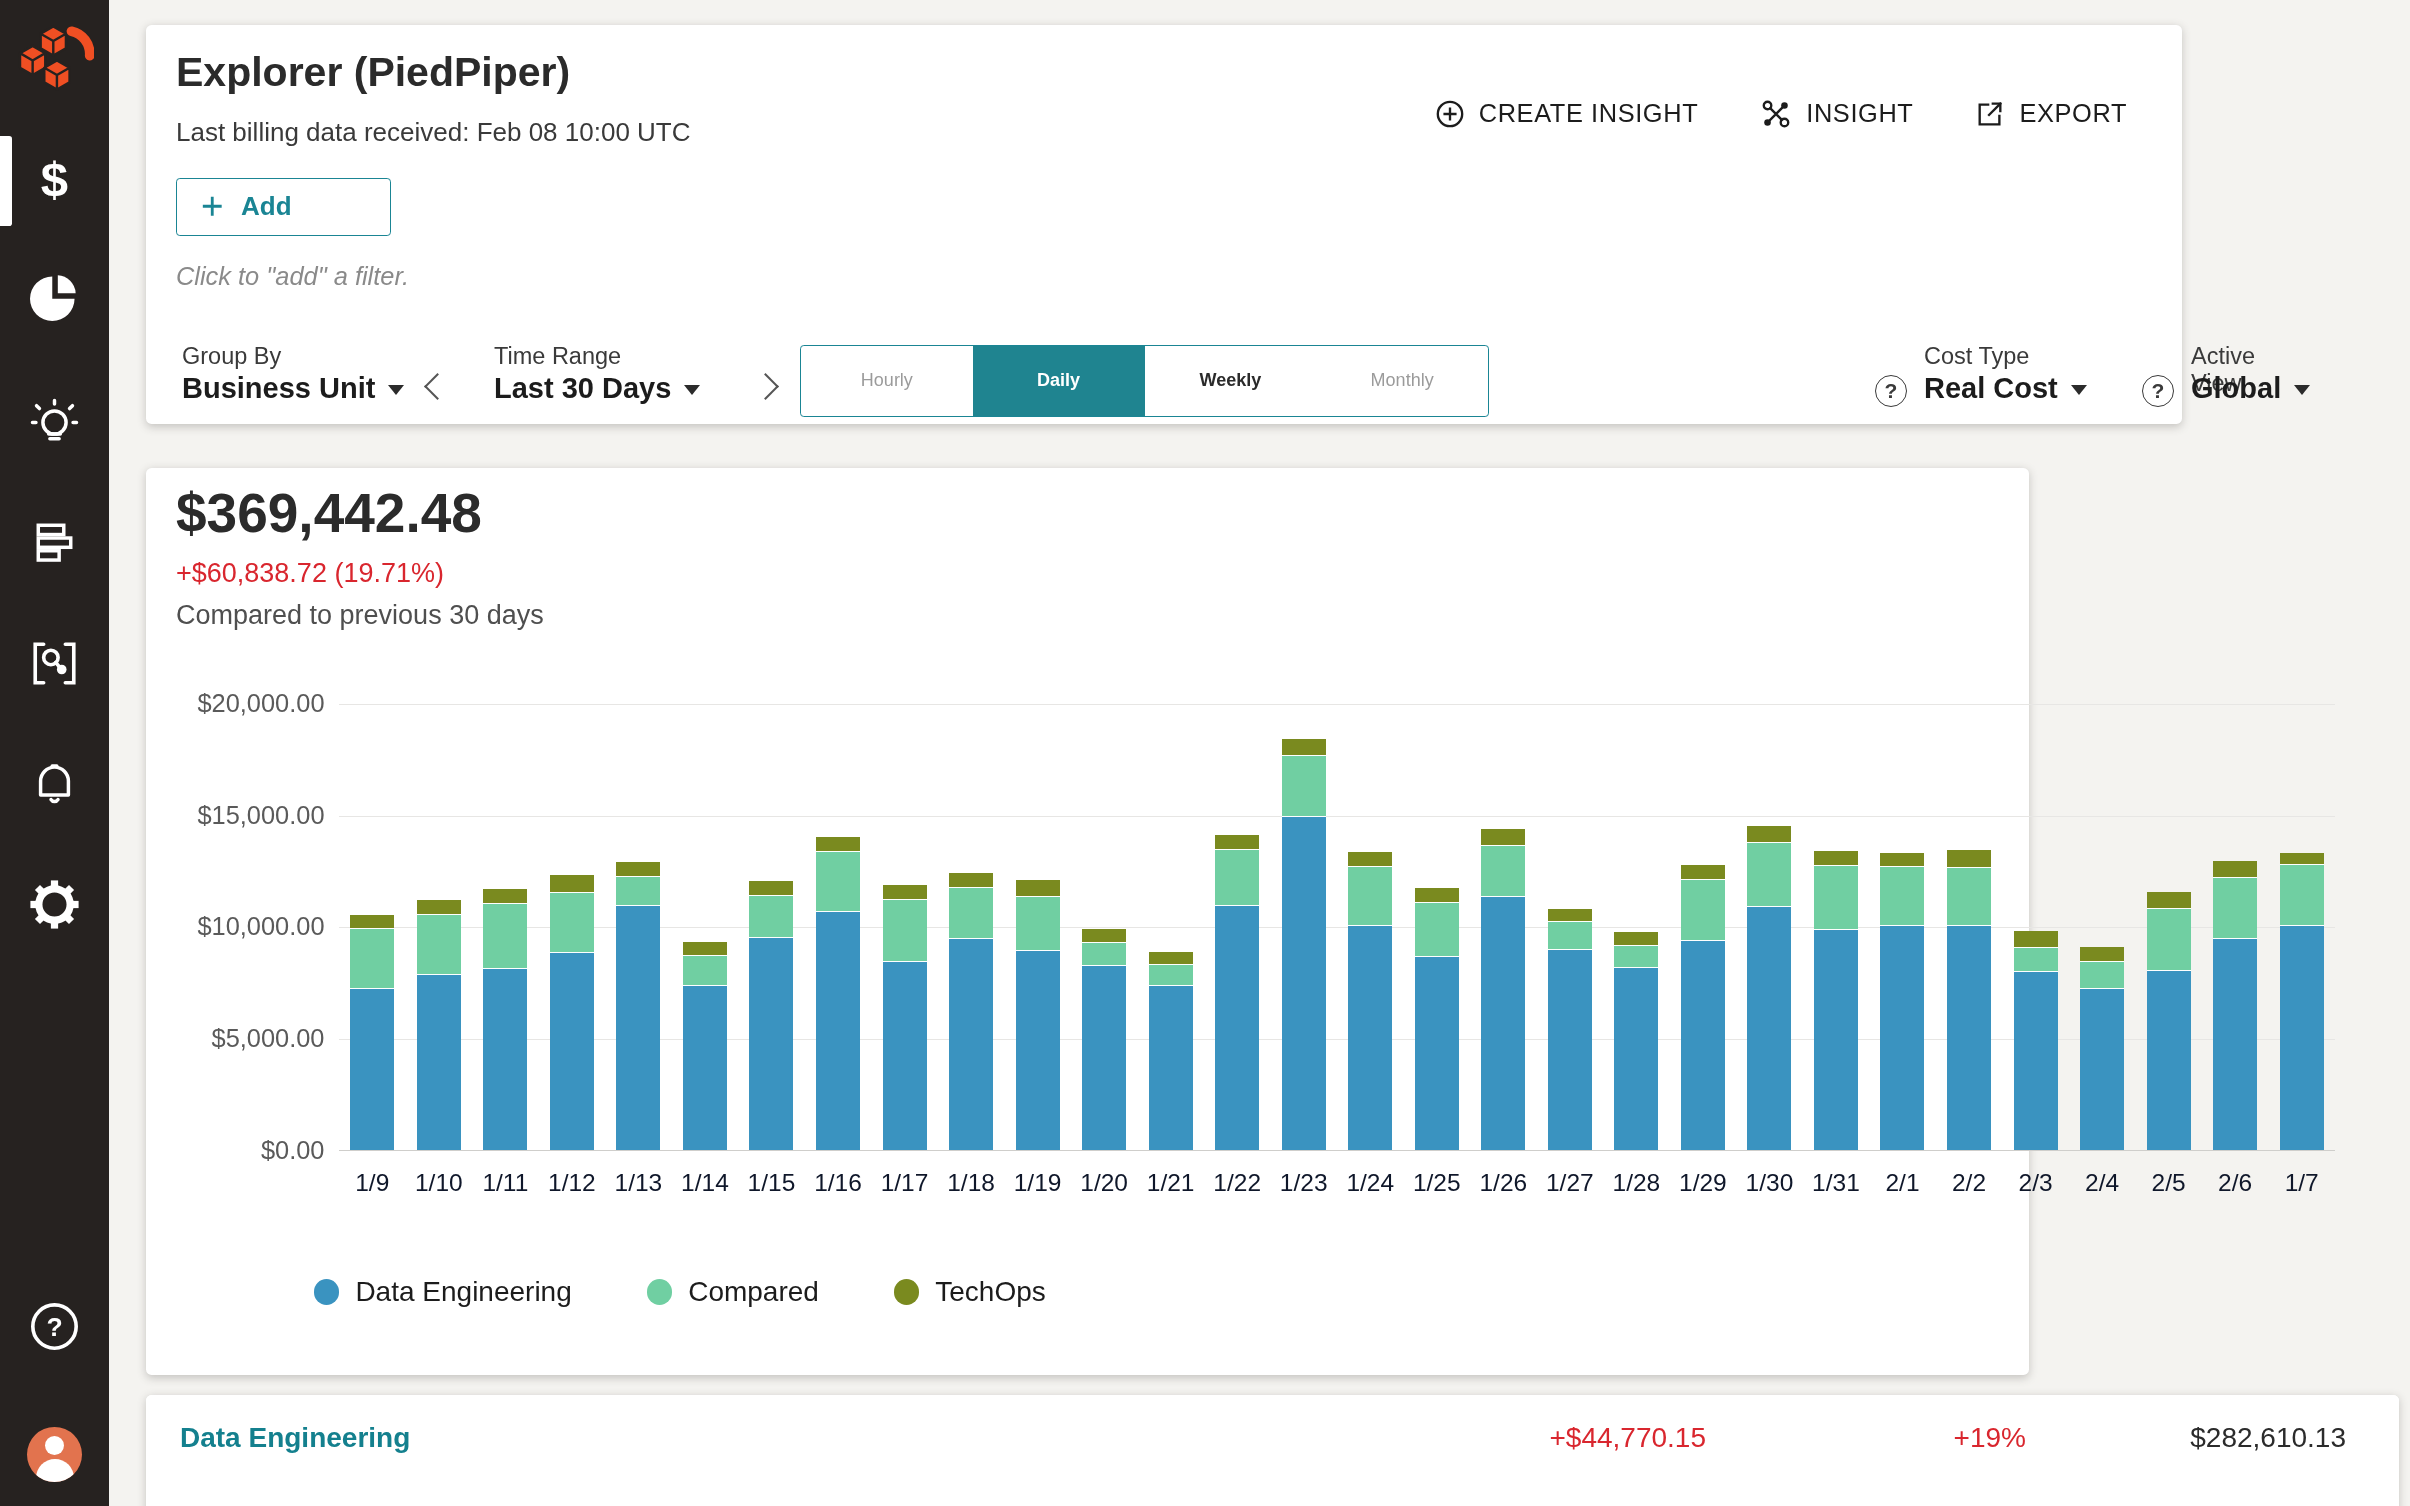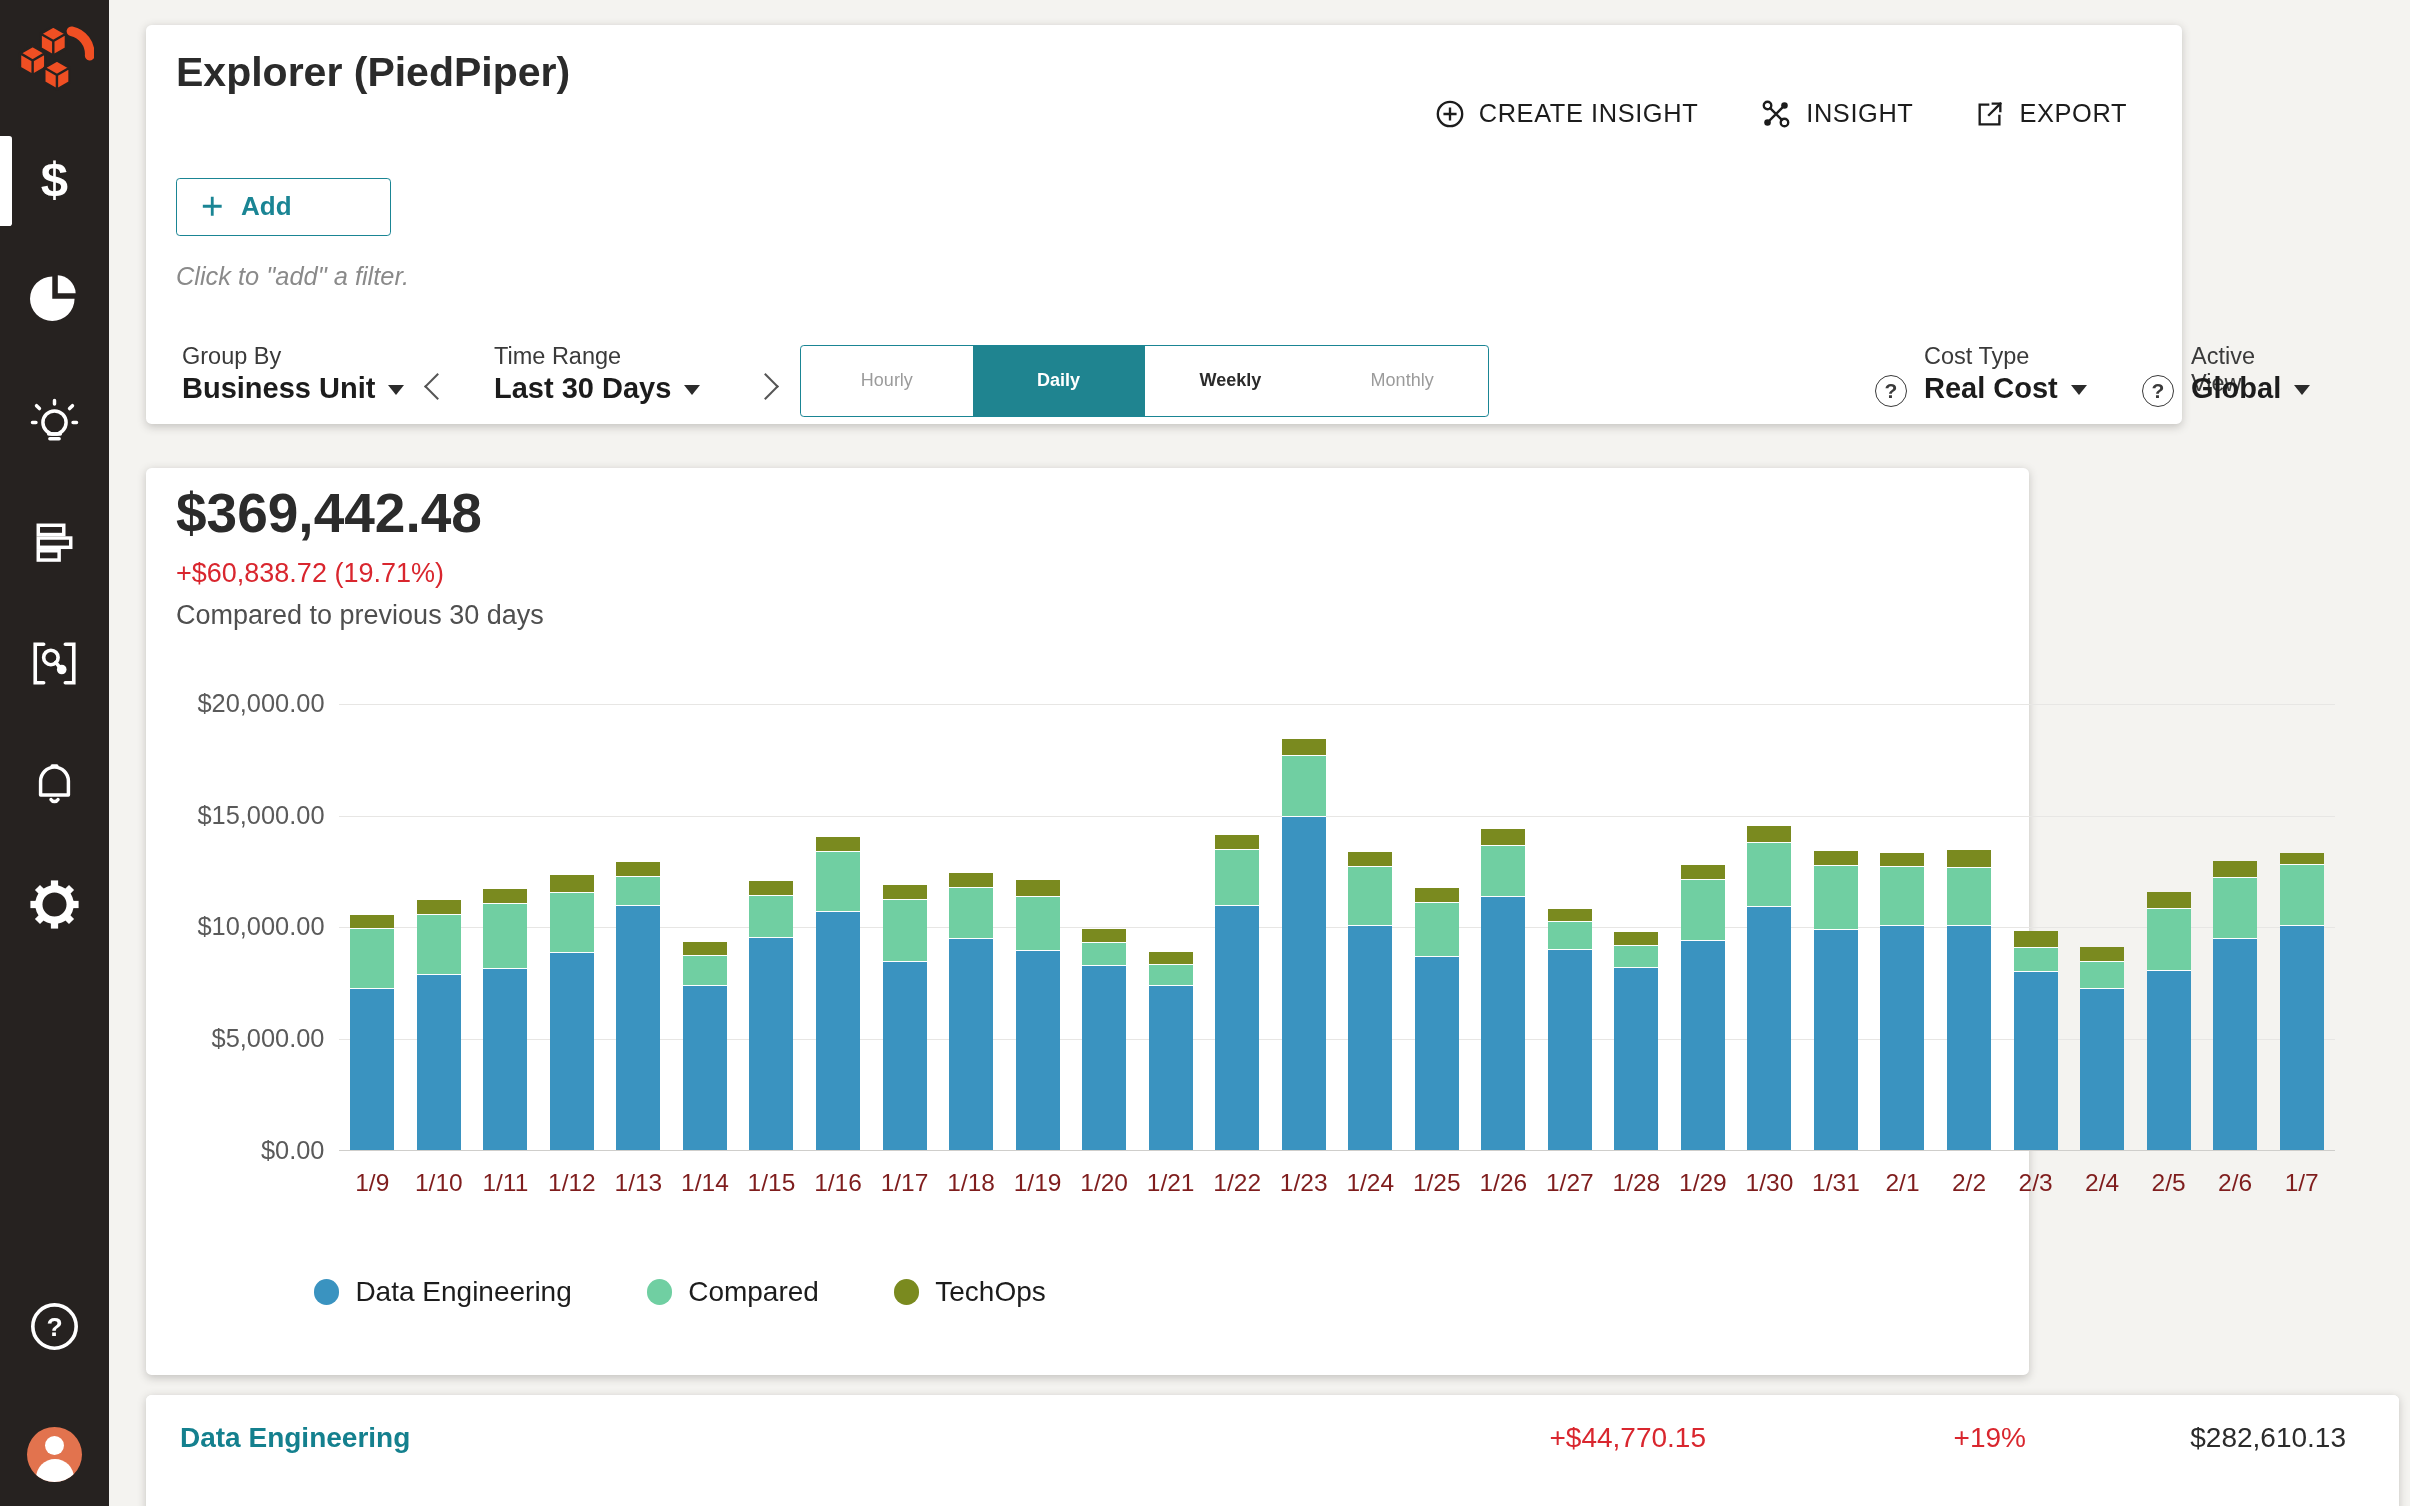--- a/index.html
+++ b/index.html
@@ -72,21 +72,21 @@
   .plot { position:absolute; left:193px; top:236px; width:1996px; height:446px; }
   .gridline { position:absolute; left:0; width:100%; height:0; border-top:1.9px solid #e7e6e4; }
   .gridline.zero { border-top:1.9px solid #cfcecb; }
   .ylabel { position:absolute; width:171px; text-align:right; font-size:25.4px; color:#5a5a5a; }
   .bars { position:absolute; left:0; top:0; width:100%; height:100%; display:flex; align-items:flex-end; }
   .slot { flex:1; display:flex; justify-content:center; align-items:flex-end; height:100%; }
   .bar { width:44px; display:flex; flex-direction:column; justify-content:flex-end; cursor:pointer; }
   .seg-piece { width:100%; }
   .seg-piece.lined { border-top:1.9px solid #fff; }
   .xticks { position:absolute; left:193px; top:701px; width:1996px; display:flex; }
-  .xticks div { flex:1; text-align:center; font-size:24.5px; color:#7f1d1d; }
+  .xticks div { flex:1; text-align:center; font-size:24.5px; color:#0f172a; }
   .legend { position:absolute; left:168px; top:808px; display:flex; gap:75px; align-items:center; }
   .legend .litem { display:flex; align-items:center; gap:16px; font-size:28px; color:#1c1c1c; cursor:pointer; }
   .ldot { width:25.4px; height:25.4px; border-radius:50%; }
 
   
   .trow { display:grid; grid-template-columns:1fr 395px 320px 320px;
     padding-left:34px; padding-right:53px; align-items:center; }
   .thead { background:#d2d2d2; height:62px; border-radius:5.6px 5.6px 0 0;
     font-size:27px; font-weight:700; color:#2b2b2b; }
   .tbody-row { height:85px; font-size:28px; background:#fff; }
@@ -196,20 +196,21 @@
     <div class="side-item" style="top:1409px">
       <div class="avatar-circle">
         <div class="head"></div>
           <div class="body"></div>
       </div>
     </div>
   </nav>
 
   <section class="card card-top">
     <h1 class="page-title">Explorer (PiedPiper)</h1>
+    <div class="page-subtitle">Last billing data received: Feb 08 10:00 UTC</div>
 
     <div class="actions">
       <div class="action-btn">
         <svg width="30" height="30" viewBox="0 0 32 32">
           <circle cx="16" cy="16" r="13" stroke="#1c1c1c" stroke-width="2.5" fill="none"></circle>
           <path d="M16 9 V23 M9 16 H23" stroke="#1c1c1c" stroke-width="2.5"></path>
         </svg>
         <span>CREATE INSIGHT</span>
       </div>
       <div class="action-btn">

